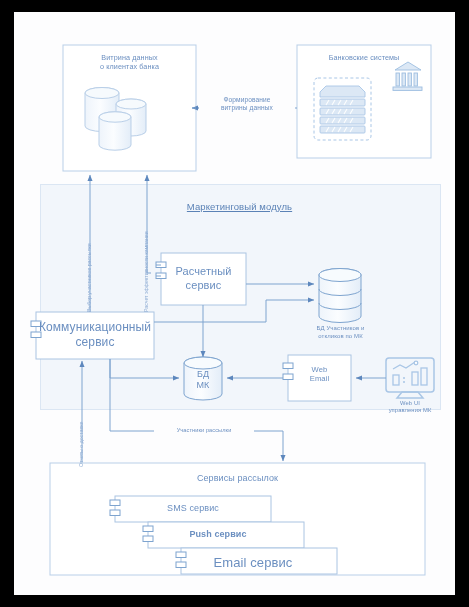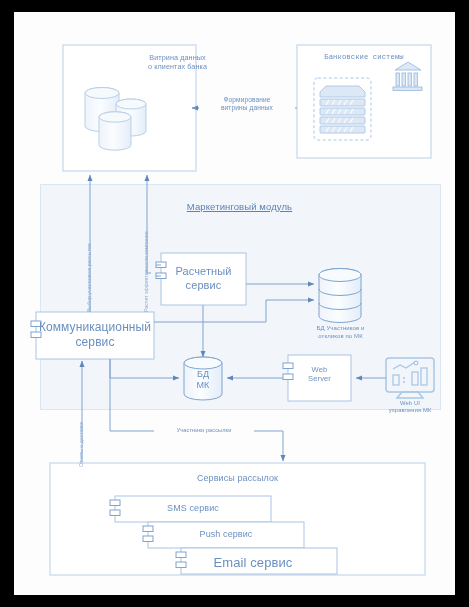--- a/index.html
+++ b/index.html
@@ -145,24 +145,24 @@
 
     <rect x="134" y="510" width="156" height="26" fill="#fff" stroke="#aac4e2" stroke-width="1"></rect>
     <rect x="129" y="514" width="10" height="5.5" fill="#fff" stroke="#7ea4cf" stroke-width="1"></rect>
     <rect x="129" y="524" width="10" height="5.5" fill="#fff" stroke="#7ea4cf" stroke-width="1"></rect>
 
     <rect x="167" y="536" width="156" height="26" fill="#fff" stroke="#aac4e2" stroke-width="1"></rect>
     <rect x="162" y="540" width="10" height="5.5" fill="#fff" stroke="#7ea4cf" stroke-width="1"></rect>
     <rect x="162" y="550" width="10" height="5.5" fill="#fff" stroke="#7ea4cf" stroke-width="1"></rect>
   </svg>
 
-  <div class="lbl" style="left:49px;top:41px;width:133px;font-size:7.2px;padding-left:48px;">Витрина данных
+  <div class="lbl" style="left:49px;top:41px;width:133px;font-size:7.2px;">Витрина данных
 о клиентах банка</div>
 
-  <div class="lbl" style="left:283px;top:41px;width:134px;font-size:7.2px;font-family:Liberation Mono, monospace;">Банковские системы</div>
+  <div class="lbl" style="left:283px;top:41px;width:134px;font-size:7.2px;">Банковские системы</div>
 
   <div class="lbl" style="left:185px;top:84px;width:96px;font-size:6.6px;background:#fdfdfe;">Формирование
 витрины данных</div>
 
   <div class="vlbl" style="left:73px;top:300px;">Выбор участников рассылки</div>
 
   <div class="vlbl" style="left:130px;top:300px;">Расчет эффективности кампании</div>
 
   <div class="vlbl" style="left:65px;top:455px;">Отчеты о доставке</div>
 
@@ -174,26 +174,26 @@
   <div class="lbl" style="left:22px;top:308px;width:118px;font-size:12px;">Коммуникационный
 сервис</div>
 
   <div class="lbl" style="left:170px;top:357px;width:38px;font-size:9px;">БД
 МК</div>
 
   <div class="lbl" style="left:284px;top:313px;width:85px;font-size:6px;">БД Участников и
 откликов по МК</div>
 
   <div class="lbl" style="left:274px;top:353px;width:63px;font-size:7.6px;">Web
-Server</div>
+Email</div>
 
   <div class="lbl" style="left:356px;top:388px;width:80px;font-size:5.8px;">Web UI
 управления МК</div>
 
   <div class="lbl" style="left:101px;top:491px;width:156px;font-size:9px;">SMS сервис</div>
 
   <div class="lbl" style="left:36px;top:461px;width:375px;font-size:9px;">Сервисы рассылок</div>
 
-  <div class="lbl" style="left:134px;top:517px;width:156px;font-size:9px;">Push сервис</div>
+  <div class="lbl" style="left:126px;top:517px;width:156px;font-size:9px;font-weight:bold;">Push сервис</div>
 
   <div class="lbl" style="left:161px;top:543px;width:156px;font-size:13px;">Email сервис</div>
 
 </div>
 
 </body></html>

